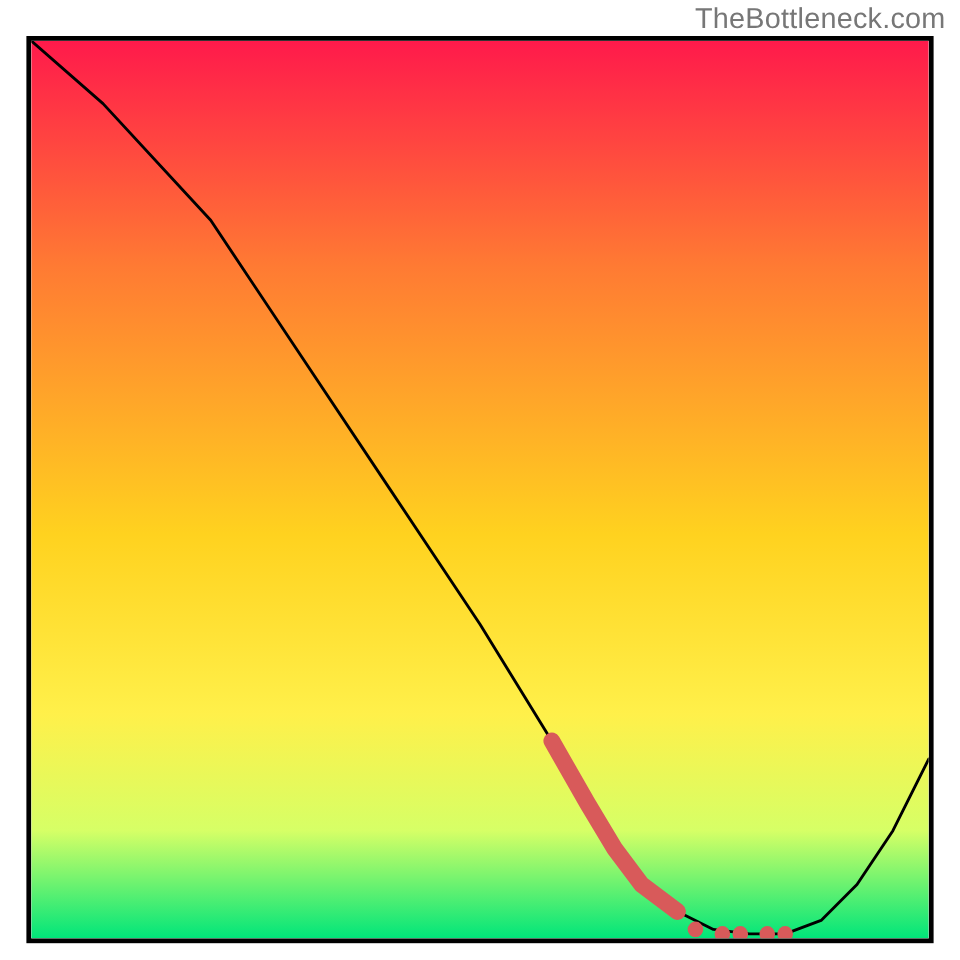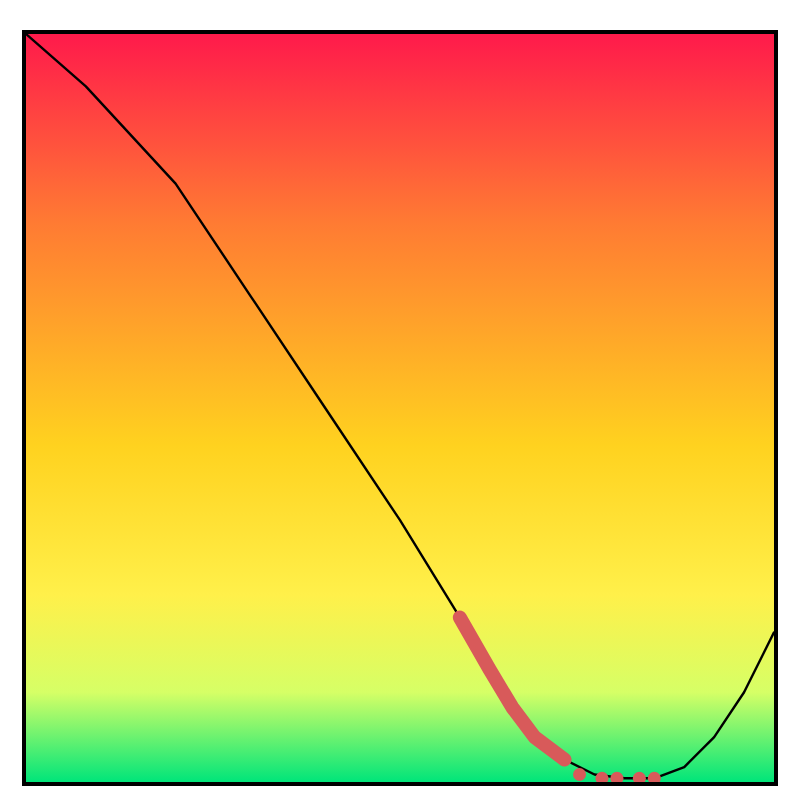--- a/index.html
+++ b/index.html
@@ -40,20 +40,21 @@
     display: block;
     width: 100%;
     height: 100%;
   }
 </style>
 </head>
 <body>
 
 <div class="stage">
 
+  <div class="watermark">TheBottleneck.com</div>
 
   <div class="plot-box">
     <svg viewBox="0 0 748 748" preserveAspectRatio="none">
       <defs>
         <linearGradient id="bgGrad" x1="0" y1="0" x2="0" y2="1">
             <stop offset="0%" stop-color="#ff1a4b"></stop>
             <stop offset="25%" stop-color="#ff7a33"></stop>
             <stop offset="55%" stop-color="#ffd21f"></stop>
             <stop offset="75%" stop-color="#fff04a"></stop>
             <stop offset="88%" stop-color="#d6ff66"></stop>

